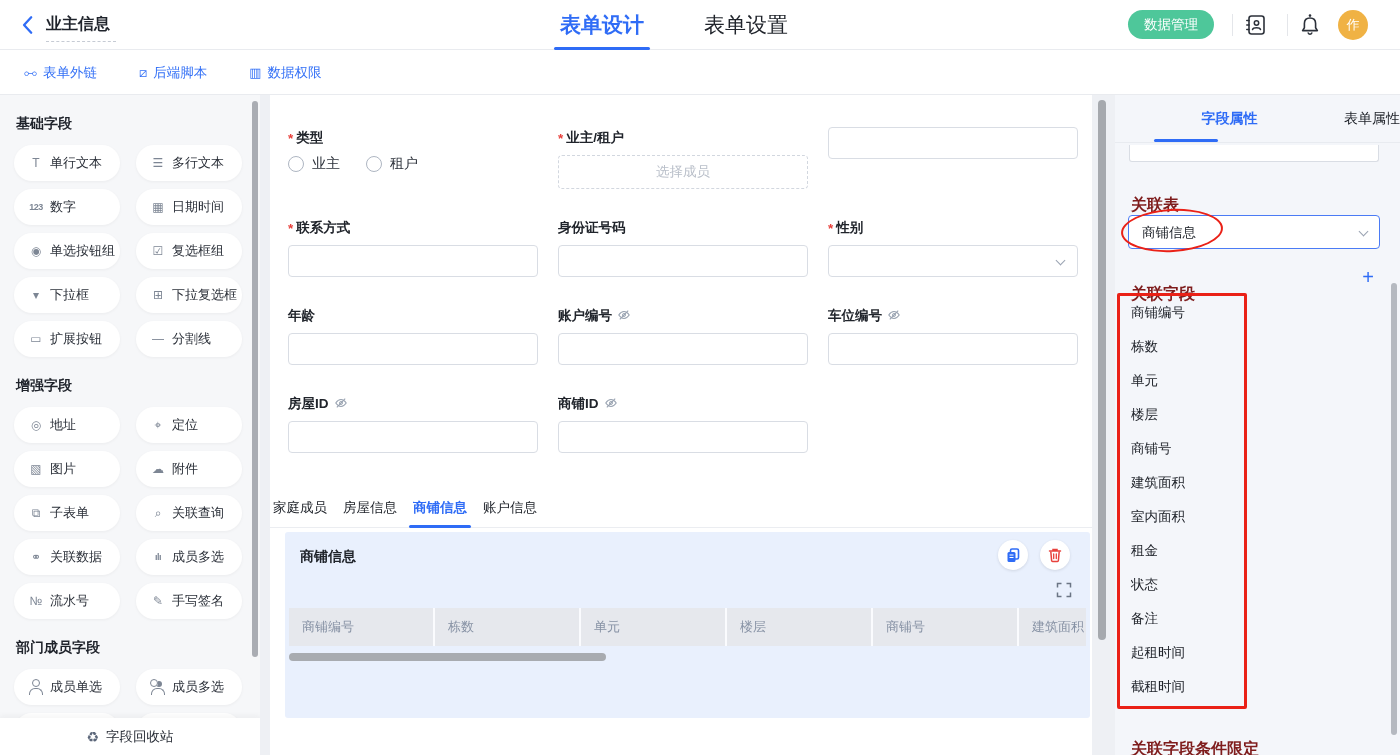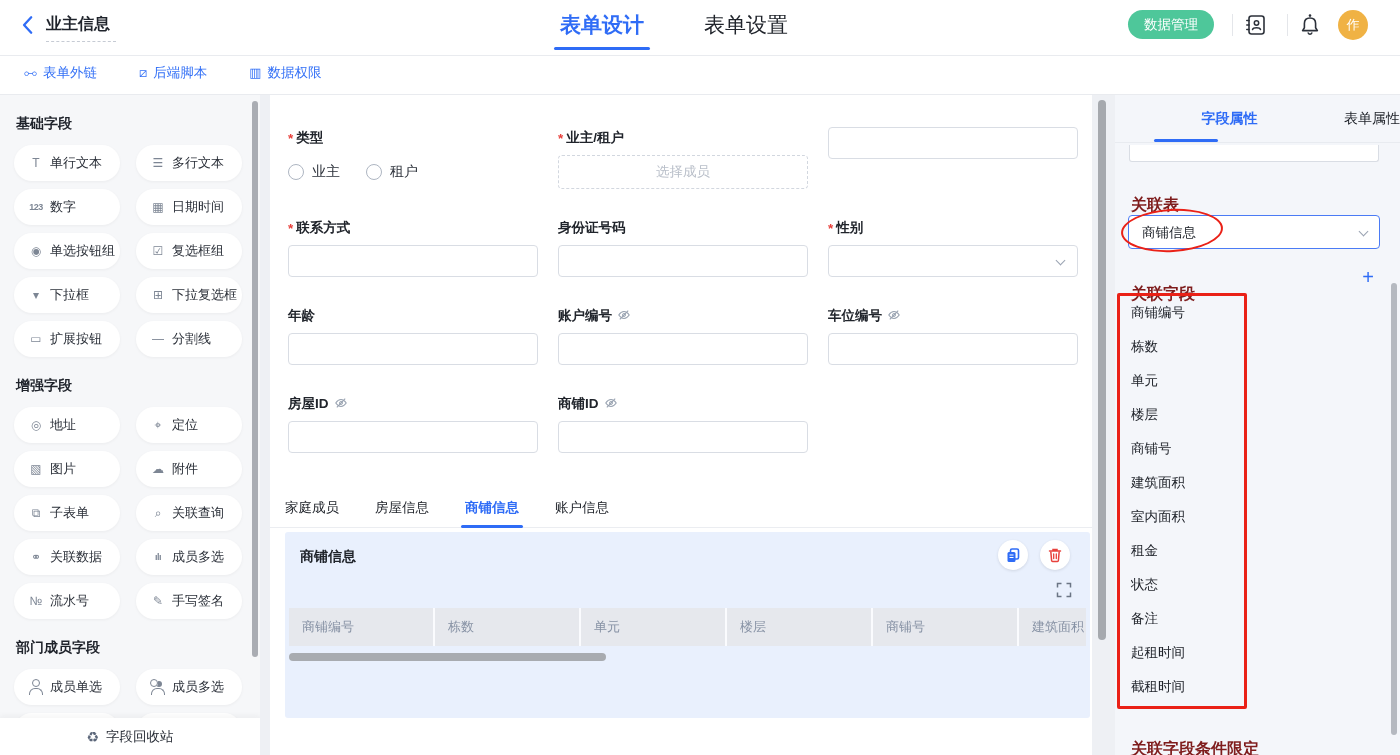--- a/index.html
+++ b/index.html
@@ -1,20 +1,20 @@
 <!DOCTYPE html>
 <html><head>
 <meta charset="utf-8">
 <style>
   * { margin:0; padding:0; box-sizing:border-box; }
   html,body { width:1400px; height:755px; overflow:hidden; }
   body { font-family:"Liberation Sans","DejaVu Sans",sans-serif; background:#eef0f4; color:#20242b; position:relative; }
 
   
-  .topbar { position:absolute; left:0; top:0; width:1400px; height:56px; background:#fff; border-bottom:1px solid #e9ebef; z-index:30;padding-left:8px; }
+  .topbar { position:absolute; left:0; top:0; width:1400px; height:50px; background:#fff; border-bottom:1px solid #e9ebef; z-index:30;padding-left:8px; }
   .back-btn { position:absolute; left:18px; top:14px; width:22px; height:22px; cursor:pointer; }
   .doc-title { position:absolute; left:46px; top:14px; font-size:16px; font-weight:700; color:#1f232b; }
   .doc-title-underline { position:absolute; left:46px; top:41px; width:70px; border-bottom:1.5px dashed #c6cbd4; }
   .center-tabs { position:absolute; left:560px; top:0; height:50px; display:flex; gap:60px; align-items:center; }
   .ctab { font-size:21px; color:#20242b; height:50px; line-height:50px; position:relative; cursor:pointer; }
   .ctab.active { color:#2f6cf6; font-weight:700; }
   .ctab.active::after { content:""; position:absolute; left:-6px; right:-6px; bottom:0; height:3px; background:#2f6cf6; border-radius:2px; }
   .pill-green { position:absolute; left:1128px; top:10px; height:29px; padding:0 16px; background:#4ec79a; color:#fff; font-size:13.5px; border:none; border-radius:15px; line-height:29px; cursor:pointer; }
   .top-div { position:absolute; top:14px; width:1px; height:22px; background:#e4e6ea; }
   .top-ico { position:absolute; top:12px; width:26px; height:26px; cursor:pointer; }
@@ -50,26 +50,26 @@
   .canvas { position:absolute; left:270px; top:95px; width:822px; height:660px; background:#fff; overflow:hidden; }
   .form-grid { position:absolute; left:18px; top:32px; width:790px; display:grid; grid-template-columns:250px 250px 250px; column-gap:20px; row-gap:28px; }
   .field {}
   .field-label { font-size:13.5px; font-weight:700; color:#20242b; height:22px; display:flex; align-items:center; gap:5px; margin-bottom:6px; }
   .req-star { color:#e8413c; margin-right:-2px; }
   .ctl { height:32px; }
   .input-box { border:1px solid #d9dde4; border-radius:4px; background:#fff; height:32px; position:relative; }
   .input-box .chev { position:absolute; right:13px; top:11px; }
   .chev { display:inline-block; width:7px; height:7px; border-right:1.6px solid #9aa3b2; border-bottom:1.6px solid #9aa3b2; transform:rotate(45deg); }
   .member-box { border:1px dashed #d2d7df; border-radius:4px; height:34px; display:flex; align-items:center; justify-content:center; color:#b9bfc9; font-size:13.5px; cursor:pointer; }
-  .radio-row { display:flex; align-items:center; gap:26px; height:34px; }
+  .radio-row { display:flex; align-items:flex-start; gap:26px; height:34px; }
   .radio-opt { display:flex; align-items:center; gap:8px; font-size:14px; color:#2a2f38; cursor:pointer; }
   .radio-circle { width:16px; height:16px; border:1.4px solid #aeb6c2; border-radius:50%; background:#fff; flex:none; }
   .eye-icon { flex:none; margin-top:1px; }
 
-  .detail-tabs { position:absolute; left:0; top:400px; width:822px; height:33px; border-bottom:1px solid #ebedf1; padding-left:15px; display:flex; gap:36px; }
+  .detail-tabs { position:absolute; left:0; top:400px; width:822px; height:33px; border-bottom:1px solid #ebedf1; padding-left:3px; display:flex; gap:16px; }
   .dtab { font-size:13.5px; color:#20242b; height:33px; line-height:26px; position:relative; cursor:pointer; }
   .dtab.active { color:#2f6cf6; font-weight:700; }
   .dtab.active::after { content:""; position:absolute; left:-4px; right:-4px; bottom:0; height:3px; background:#2f6cf6; border-radius:2px; }
 
   .subform-panel { position:absolute; left:15px; top:437px; width:805px; height:186px; background:#e9f0fd; border-radius:3px; }
   .subform-title { position:absolute; left:15px; top:16px; font-size:14px; font-weight:700; color:#20242b; }
   .circle-btn { position:absolute; top:8px; width:30px; height:30px; border-radius:50%; background:#fff; box-shadow:0 1px 3px rgba(31,35,41,.12); display:flex; align-items:center; justify-content:center; cursor:pointer; }
   .copy-btn { right:62px; }
   .trash-btn { right:20px; }
   .expand-btn { position:absolute; right:18px; top:50px; width:16px; height:16px; cursor:pointer; }

